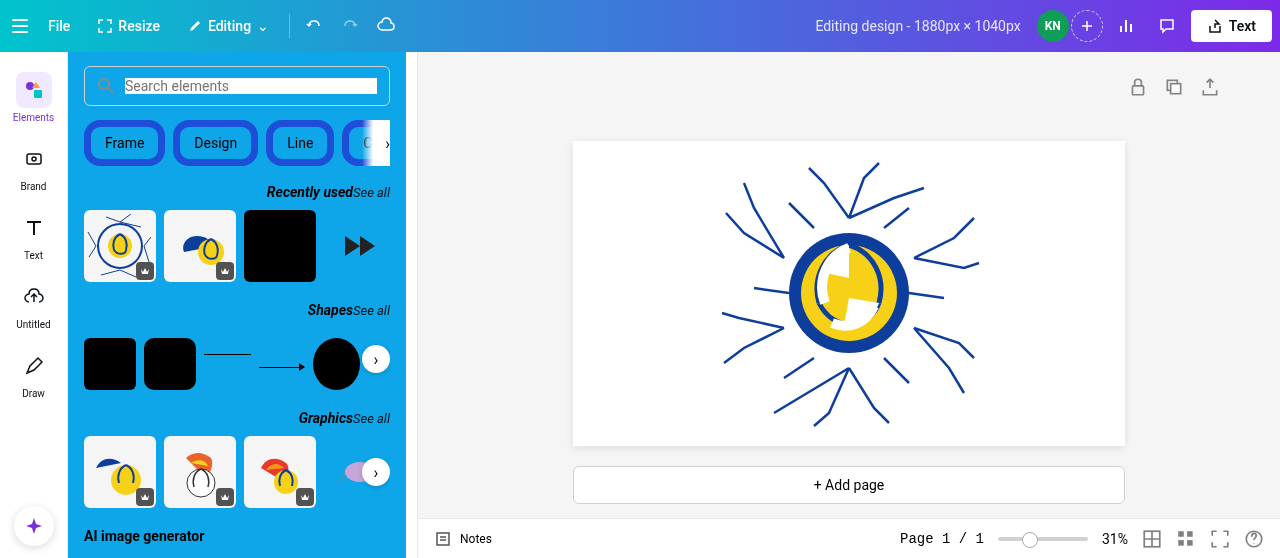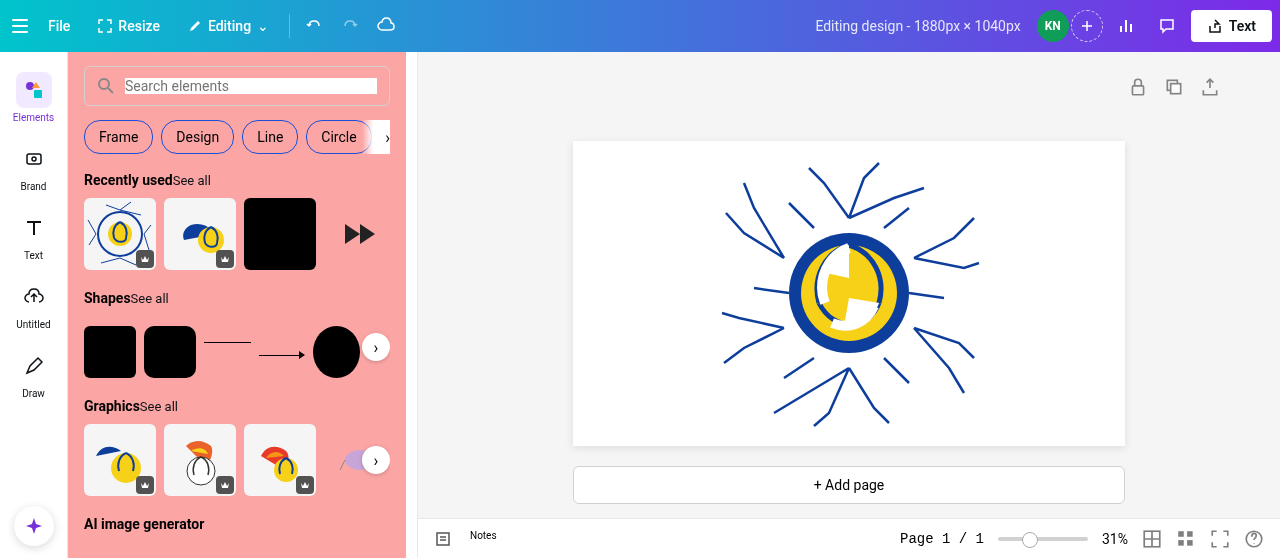--- a/index.html
+++ b/index.html
@@ -19,29 +19,29 @@
     
     .main-layout { display: flex; height: 506px; }
     
     .side-rail { width: 68px; background: #fff; border-right: 1px solid #e8e8e8; display: flex; flex-direction: column; align-items: center; padding-top: 12px; gap: 2px; position: relative; }
     .rail-item { width: 60px; display: flex; flex-direction: column; align-items: center; gap: 4px; padding: 8px 0; cursor: pointer; border-radius: 8px; font-size: 10px; color: #0d1216; }
     .rail-item.active { color: #7731d8; }
     .rail-item.active .rail-icon-box { background: #f0e9ff; }
     .rail-icon-box { width: 36px; height: 36px; display: flex; align-items: center; justify-content: center; border-radius: 8px; }
     .sparkle-btn { position: absolute; bottom: 12px; width: 40px; height: 40px; border-radius: 50%; background: white; box-shadow: 0 2px 8px rgba(0,0,0,0.15); display: flex; align-items: center; justify-content: center; cursor: pointer; }
     
-    .elements-panel { width: 338px; background: #fca5a5; padding: 14px 16px 0 16px; overflow-y: auto; position: relative; }
+    .elements-panel { width: 338px; background: #0ea5e9; padding: 14px 16px 0 16px; overflow-y: auto; position: relative; }
     .elements-panel::-webkit-scrollbar { width: 8px; }
     .elements-panel::-webkit-scrollbar-thumb { background: #c4c4c4; border-radius: 4px; }
     .search-box { width: 100%; height: 40px; border: 1px solid #d1d1d1; border-radius: 6px; display: flex; align-items: center; padding: 0 12px; gap: 10px; margin-bottom: 14px; }
     .search-box input { border: none; outline: none; flex: 1; font-size: 14px; }
     .pill-row { display: flex; gap: 8px; overflow: hidden; position: relative; margin-bottom: 18px; }
-    .pill { padding: 8px 14px; border: 1px solid #1d4ed8; border-radius: 16px; font-size: 14px; white-space: nowrap; cursor: pointer; }
+    .pill { padding: 8px 14px; border: 7px solid #1d4ed8; border-radius: 16px; font-size: 14px; white-space: nowrap; cursor: pointer; }
     .pill-scroll { position: absolute; right: 0; top: 0; width: 28px; height: 100%; background: linear-gradient(90deg, transparent, white 40%); display: flex; align-items: center; justify-content: flex-end; cursor: pointer; }
-    .section-head { display: flex; justify-content: flex-start; align-items: center; margin-bottom: 10px; }
+    .section-head { display: flex; justify-content: flex-end; align-items: center; margin-bottom: 10px; font-style: italic; }
     .section-head h3 { font-size: 14px; font-weight: 700; }
     .see-all { font-size: 13px; color: #0d1216; cursor: pointer; }
     .thumb-row { display: flex; gap: 8px; overflow: hidden; position: relative; margin-bottom: 20px; }
     .thumb { width: 72px; height: 72px; border-radius: 6px; background: #f5f5f5; position: relative; cursor: pointer; flex-shrink: 0; display: flex; align-items: center; justify-content: center; }
     .thumb.black { background: #000; }
     .thumb.rounded-black { background: #000; border-radius: 10px; width: 52px; height: 52px; margin-top: 10px; }
     .thumb.square-black { background: #000; width: 52px; height: 52px; margin-top: 10px; }
     .shapes-row { display: flex; gap: 8px; align-items: center; overflow: hidden; position: relative; margin-bottom: 20px; padding-right:30px; }
     .shape-line { width: 52px; height: 1px; background: #000; margin-top: 26px; align-self: flex-start; }
     .shape-arrow { width: 52px; height: 20px; position: relative; margin-top: 16px; }
@@ -57,21 +57,21 @@
     .canvas-toolbar { height: 70px; display: flex; justify-content: flex-end; align-items: center; padding: 0 60px 0 0; gap: 16px; }
     .ctb-icon { width: 20px; height: 20px; cursor: pointer; opacity: 0.7; }
     .canvas-viewport { flex: 1; display: flex; align-items: center; justify-content: center; padding-top: 4px; }
     .page-wrap { display: flex; flex-direction: column; align-items: center; gap: 20px; }
     .page { width: 552px; height: 305px; background: white; box-shadow: 0 2px 8px rgba(0,0,0,0.1); display: flex; align-items: center; justify-content: center; }
     .add-page { width: 552px; height: 38px; border: 1px solid #d1d1d1; border-radius: 6px; background: white; display: flex; align-items: center; justify-content: center; font-size: 14px; cursor: pointer; }
     
     .bottom-bar { height: 40px; background: #fff; border-top: 1px solid #e8e8e8; display: flex; align-items: center; padding: 0 16px; gap: 16px; }
     .bottom-left { display: flex; align-items: center; gap: 8px; }
     .bottom-right { display: flex; align-items: center; gap: 14px; margin-left: auto; }
-    .notes-btn { display: flex; gap: 18px; font-size: 10px; cursor: pointer; }
+    .notes-btn { display: flex; align-items: center; gap: 8px; font-size: 12px; cursor: pointer; }
     .page-ind { font-size: 14px; font-family: Liberation Mono, monospace; }
     .zoom-slider { width: 90px; height: 4px; background: #d1d1d1; border-radius: 2px; position: relative; cursor: pointer; }
     .zoom-slider::after { content:''; position:absolute; left:24px; top:-5px; width:14px; height:14px; background:white; border:1px solid #aaa; border-radius:50%; }
     .zoom-val { font-size: 14px; }
     .bb-icon { width: 20px; height: 20px; cursor: pointer; opacity: 0.75; }
     
     
     .volley-art { width: 270px; height: 270px; position: relative; }
     
     .chev::before { content: '›'; font-size: 16px; }

